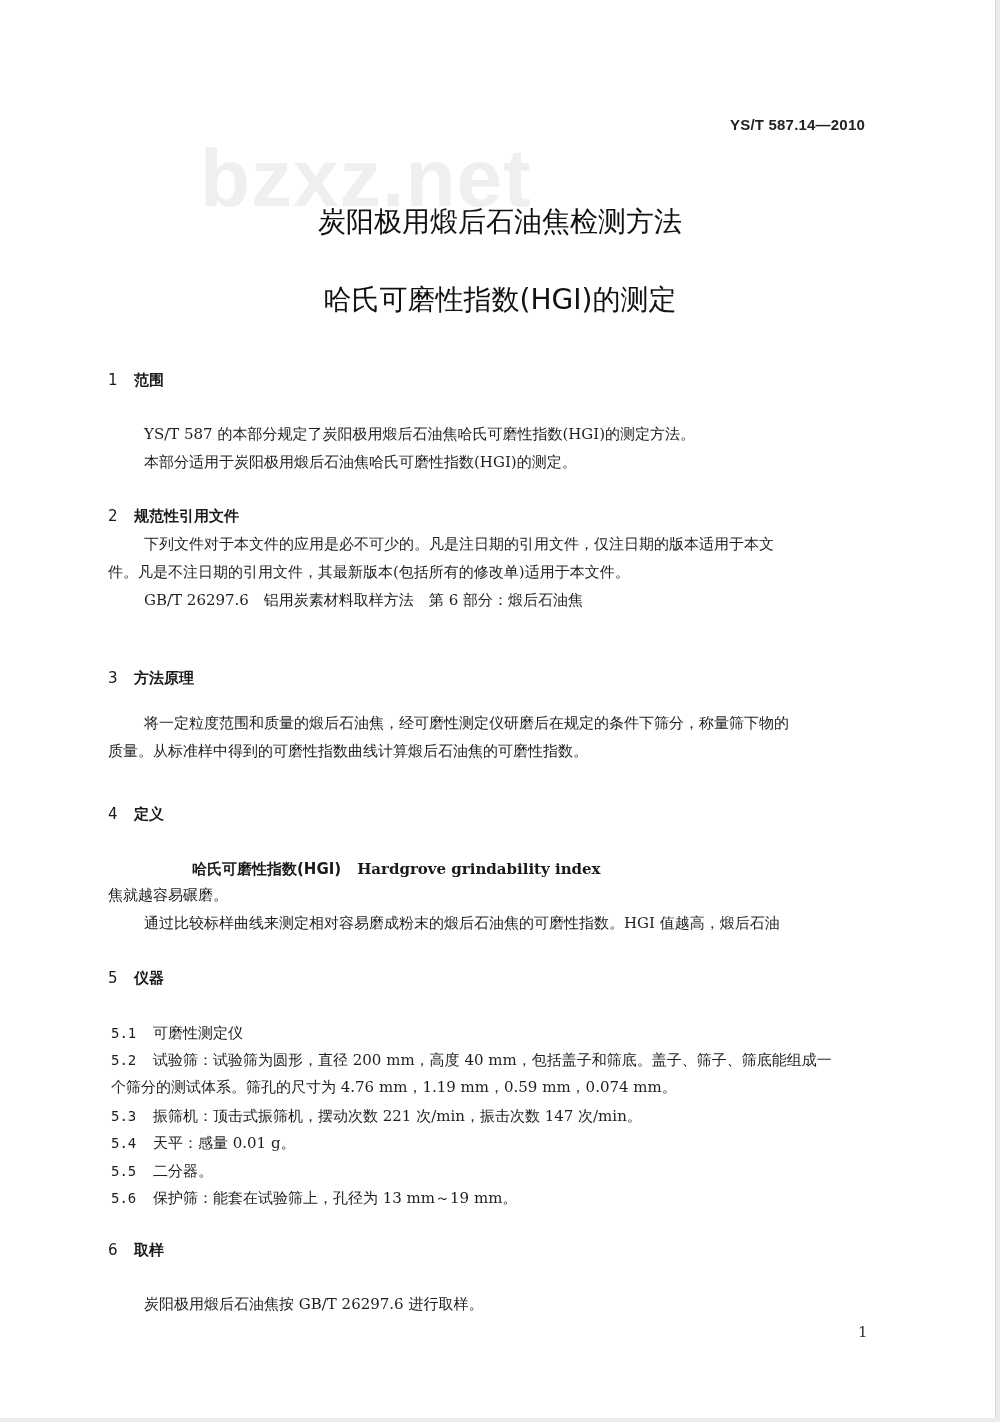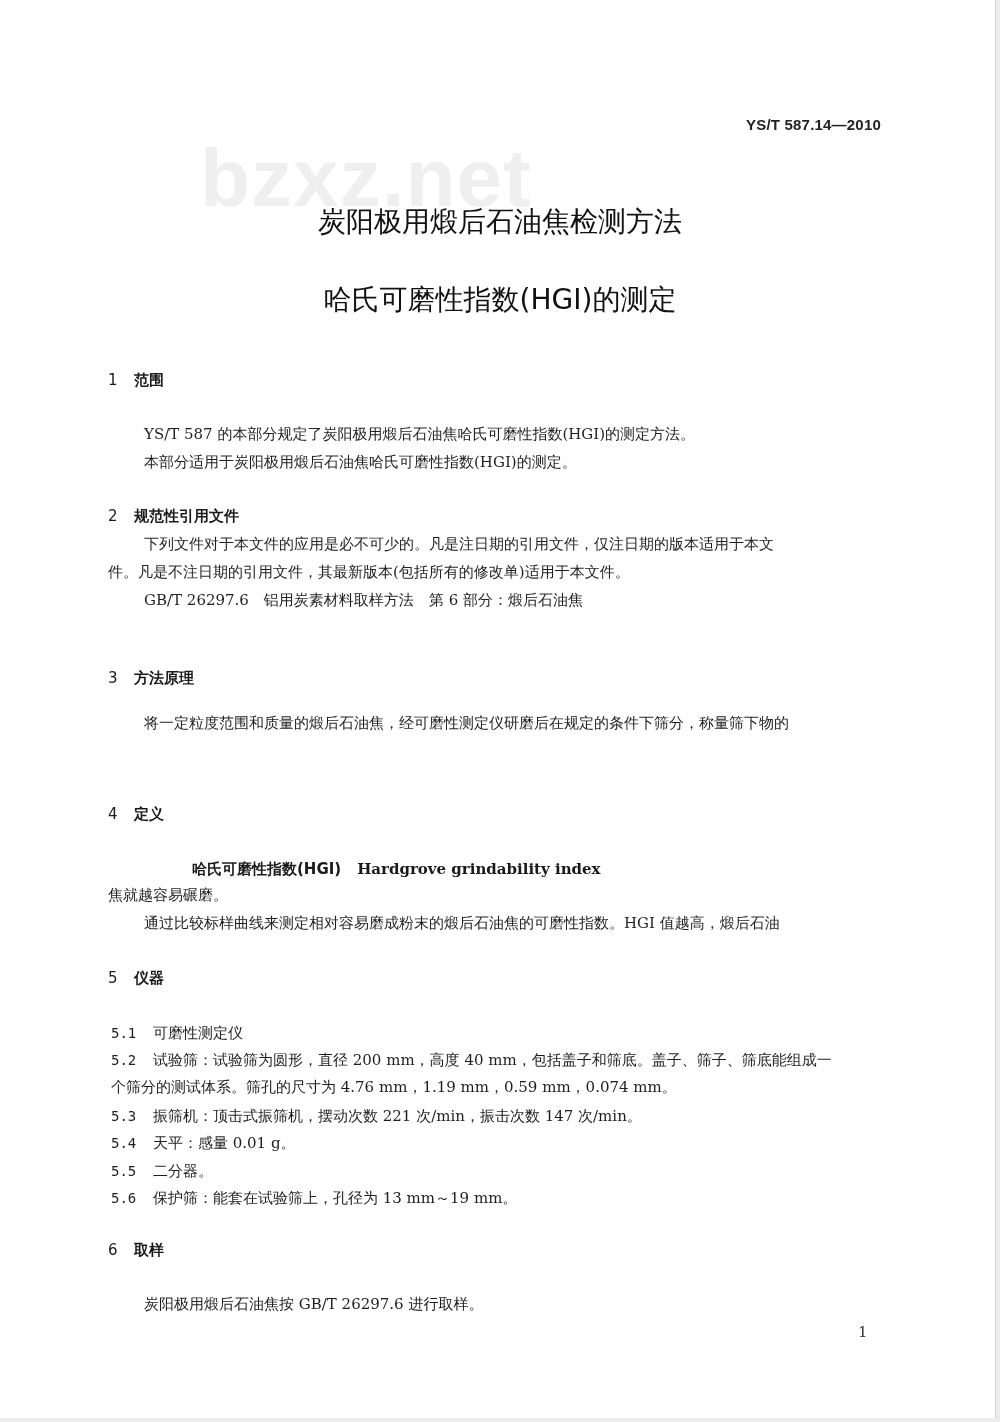--- a/index.html
+++ b/index.html
@@ -20,21 +20,21 @@
       left: 0;
       top: 0;
       width: 995px;
       height: 1418px;
       background: #ffffff;
       border-right: 1px solid #d8d8d8;
     }
     .std-code {
       position: absolute;
       top: 116px;
-      left: 688px;
+      left: 672px;
       width: 193px;
       text-align: right;
       font-family: "Liberation Sans", "DejaVu Sans", sans-serif;
       font-weight: bold;
       font-size: 15px;
       color: #222;
       letter-spacing: 0.2px;
     }
     .watermark {
       position: absolute;
@@ -133,20 +133,21 @@
     <span class="line indent">下列文件对于本文件的应用是必不可少的。凡是注日期的引用文件，仅注日期的版本适用于本文</span>
     <span class="line">件。凡是不注日期的引用文件，其最新版本(包括所有的修改单)适用于本文件。</span>
     <span class="line indent">GB/T 26297.6　铝用炭素材料取样方法　第 6 部分：煅后石油焦</span>
   </div>
 
   <div class="sec" style="top:671px;">
     <span class="num">3</span><span>方法原理</span>
   </div>
   <div class="para" style="top:691px;margin-top:18px;">
     <span class="line indent">将一定粒度范围和质量的煅后石油焦，经可磨性测定仪研磨后在规定的条件下筛分，称量筛下物的</span>
+    <span class="line">质量。从标准样中得到的可磨性指数曲线计算煅后石油焦的可磨性指数。</span>
   </div>
 
   <div class="sec" style="top:807px;">
     <span class="num">4</span><span>定义</span>
   </div>
   <div class="term" style="top:860px;padding-left:48px;">
     <span>哈氏可磨性指数(HGI)</span><span class="en">Hardgrove grindability index</span>
   </div>
   <div class="para" style="top:881px;">
     <span class="line">焦就越容易碾磨。</span>

